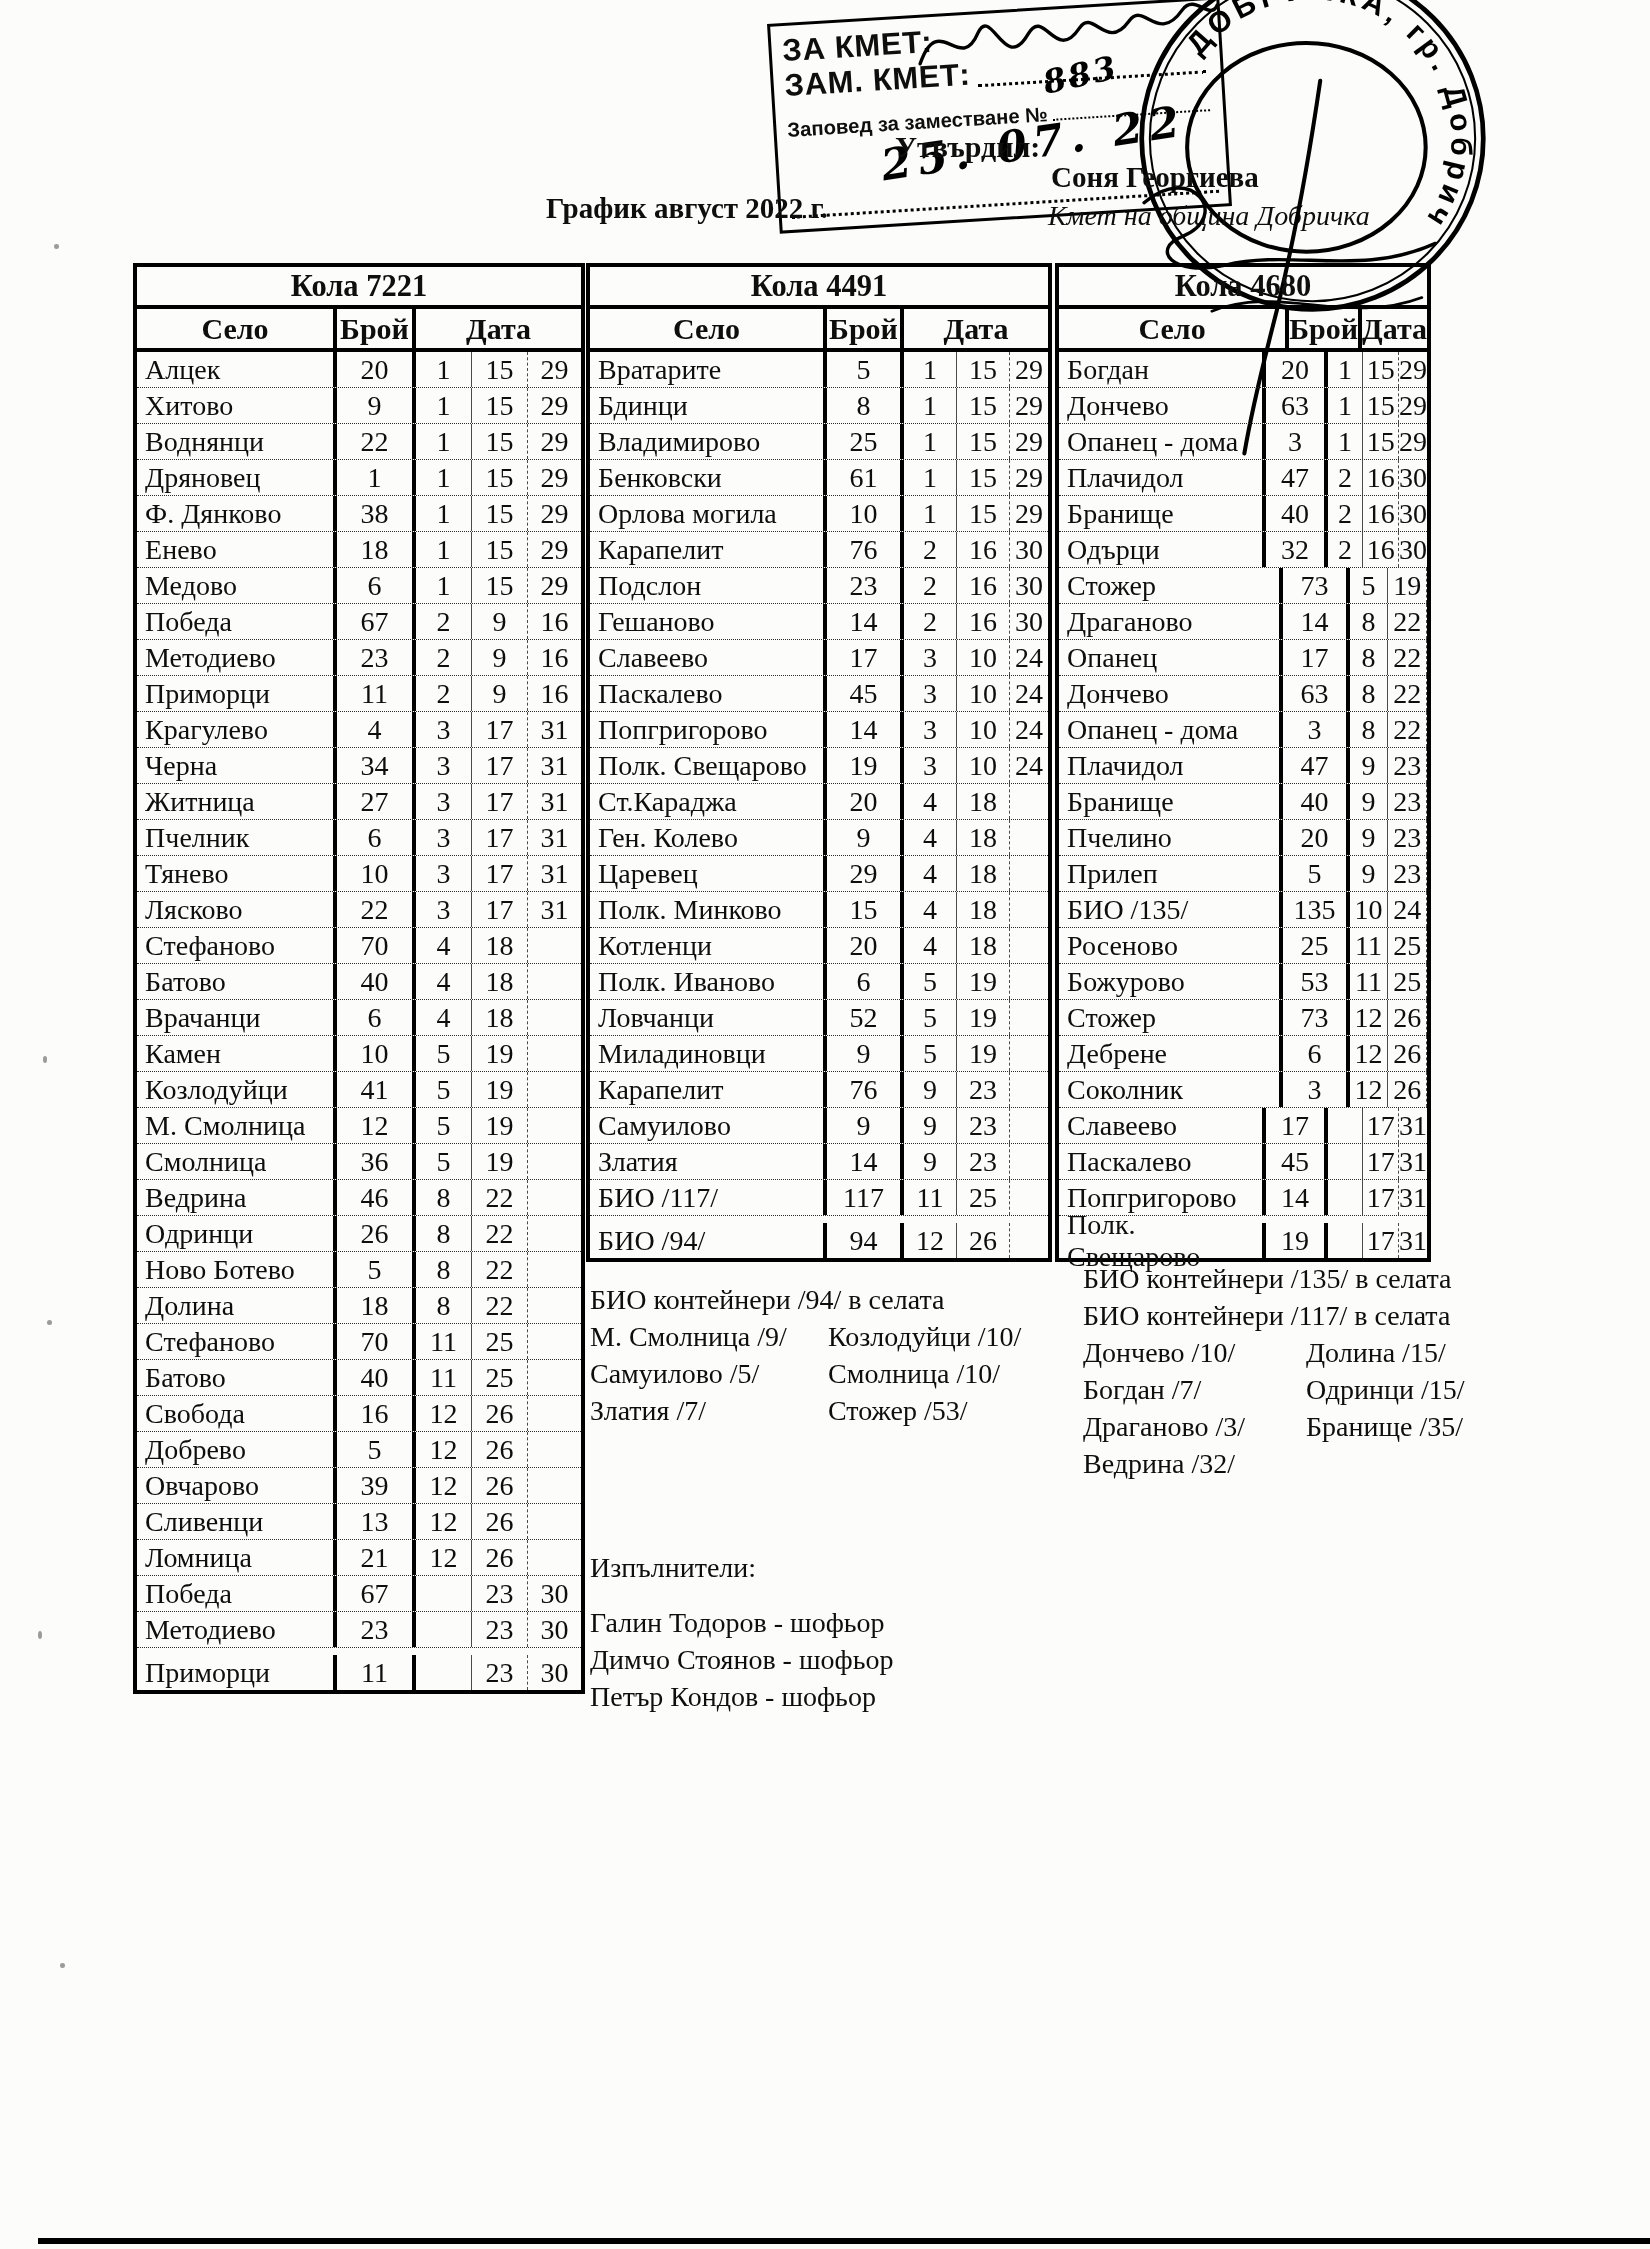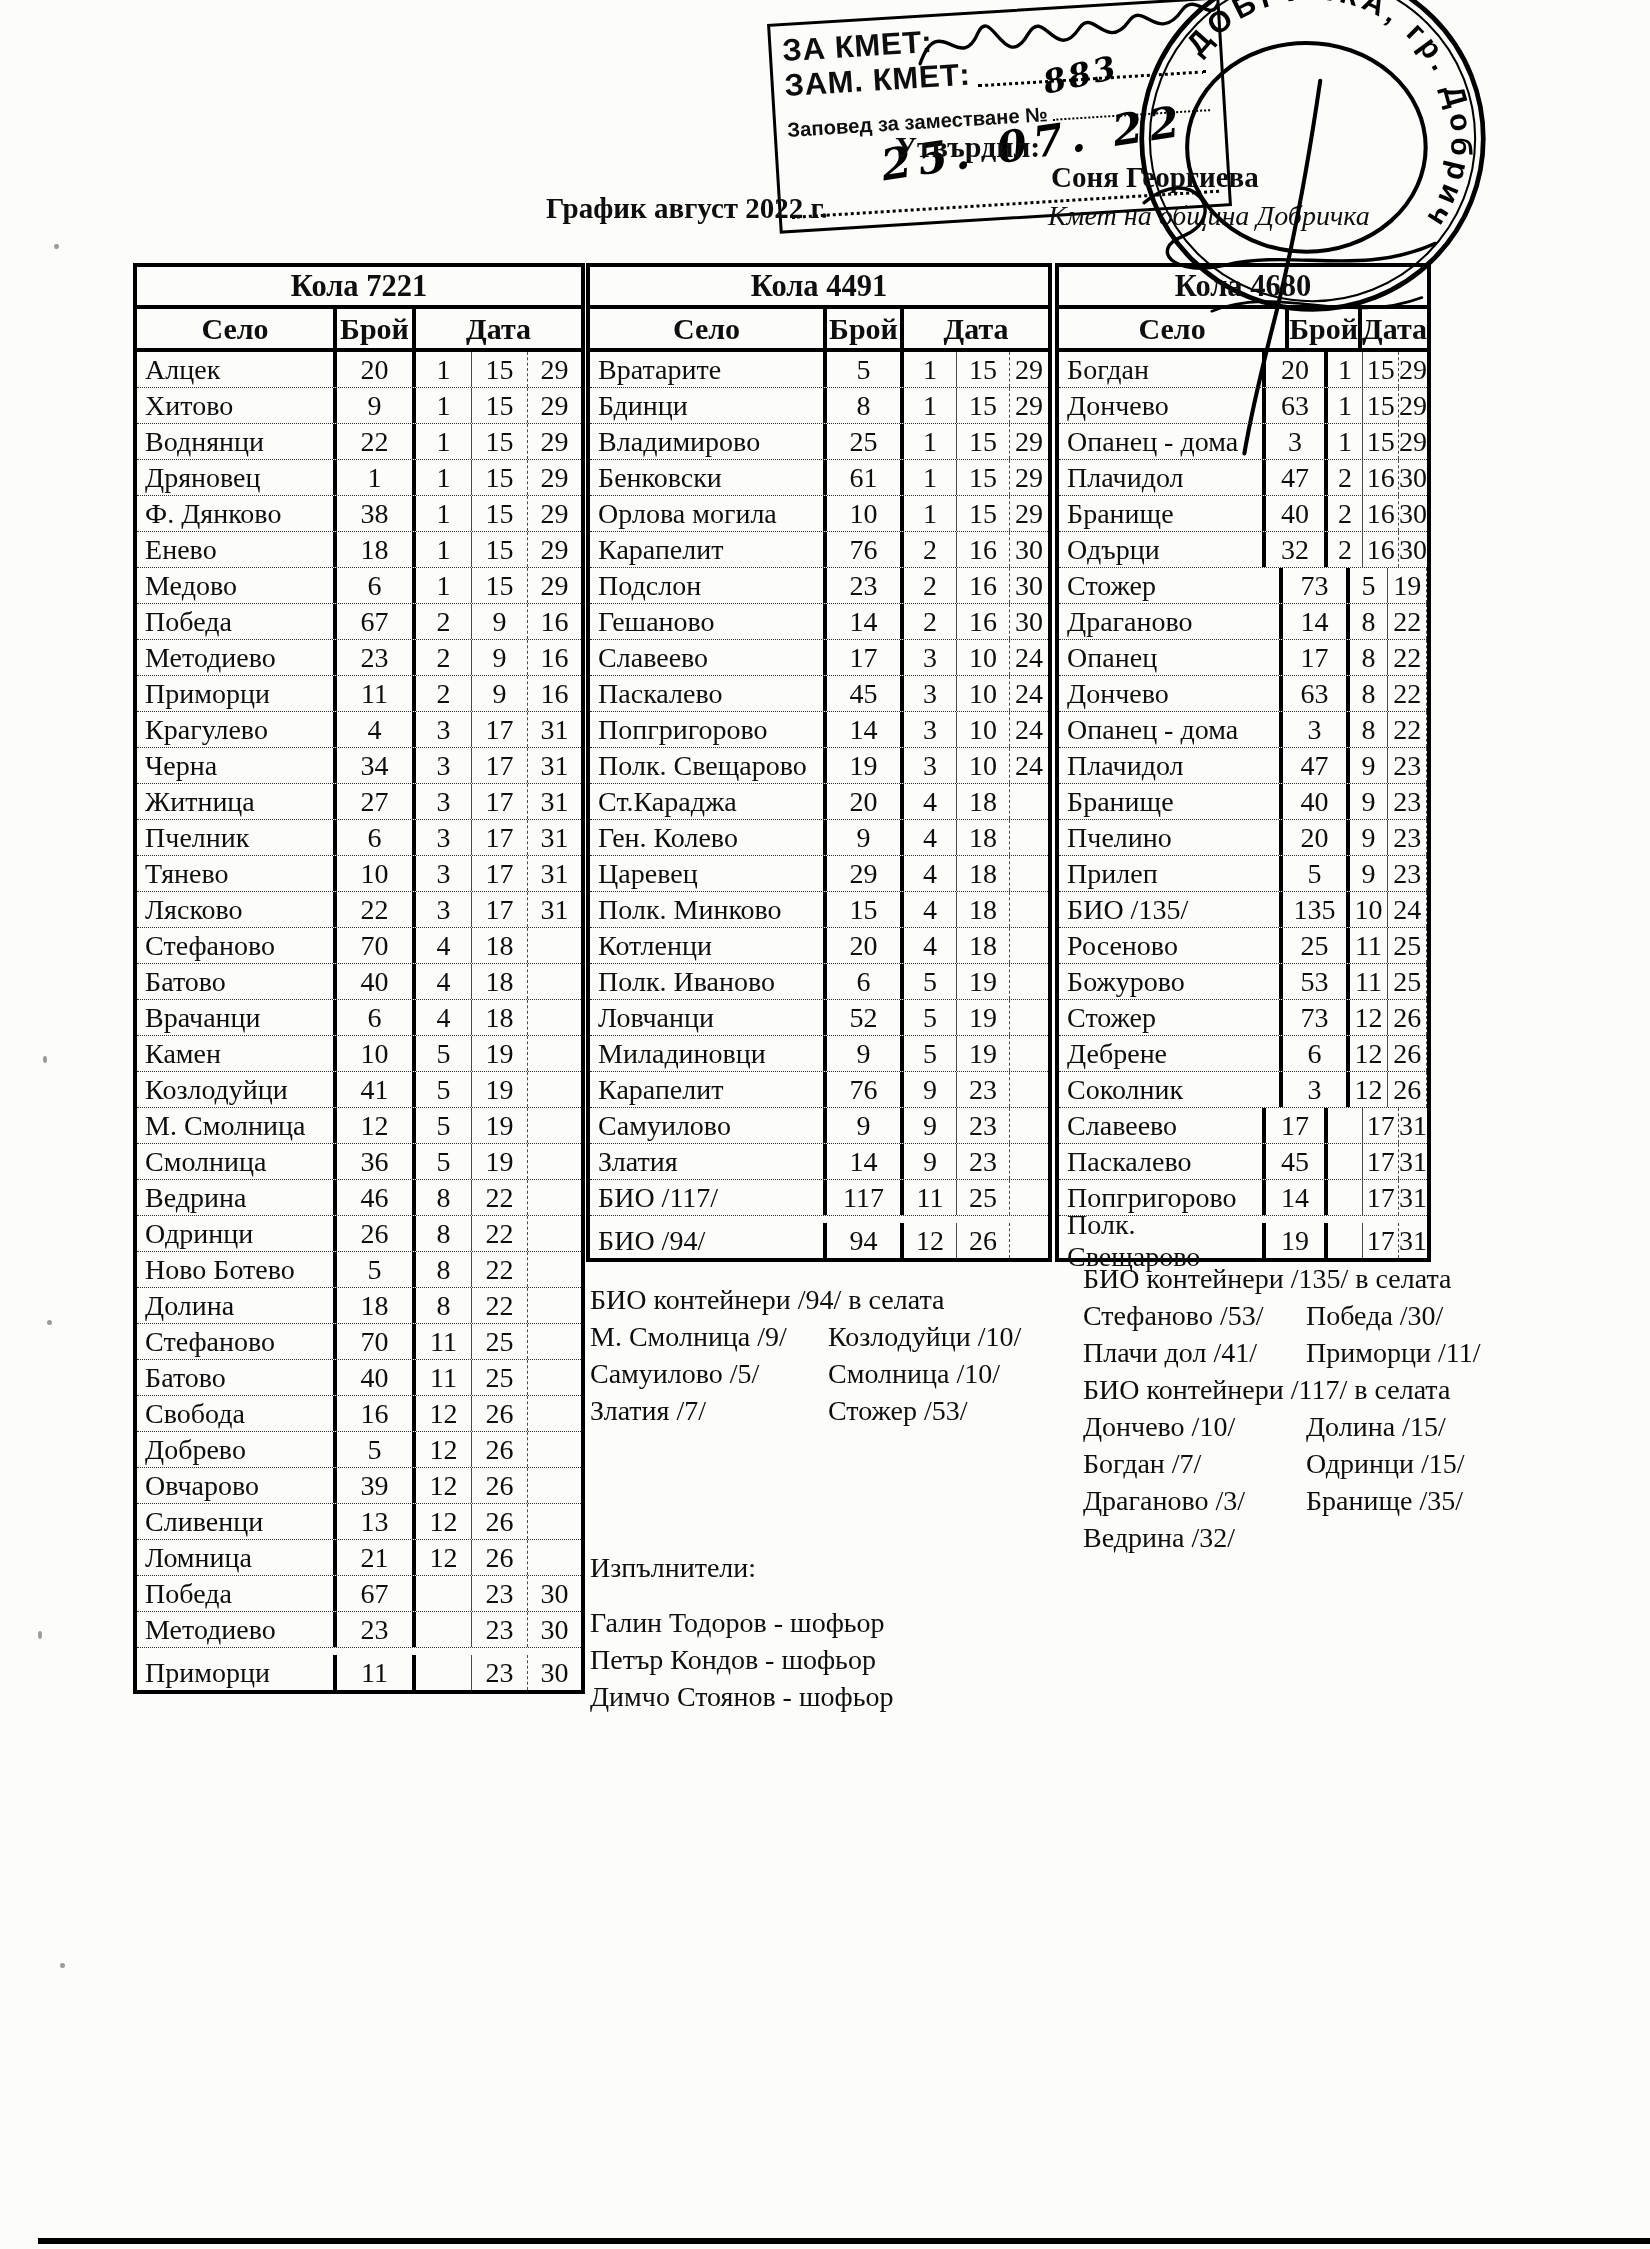--- a/index.html
+++ b/index.html
@@ -759,30 +759,20 @@
         </div>
         <div class="note-pair">
           <span class="note-left">Златия /7/</span>
           <span>Стожер /53/</span>
         </div>
       </div>
   </div>
 
   <div class="notes" style="left:1083px;top:1260px;width:460px;--lw:223px;">
     <div class="note-heading">БИО контейнери /135/ в селата</div>
-    <div class="note-pairs">
-        <div class="note-pair">
-          <span class="note-left">Стефаново /53/</span>
-          <span>Победа /30/</span>
-        </div>
-        <div class="note-pair">
-          <span class="note-left">Плачи дол /41/</span>
-          <span>Приморци /11/</span>
-        </div>
-      </div>
     <div class="note-heading">БИО контейнери /117/ в селата</div>
     <div class="note-pairs">
         <div class="note-pair">
           <span class="note-left">Дончево /10/</span>
           <span>Долина /15/</span>
         </div>
         <div class="note-pair">
           <span class="note-left">Богдан /7/</span>
           <span>Одринци /15/</span>
         </div>
@@ -794,22 +784,22 @@
           <span class="note-left">Ведрина /32/</span>
           <span></span>
         </div>
       </div>
   </div>
 
   <div class="notes executors" style="left:590px;top:1549px;width:458px;">
     <div class="note-heading">Изпълнители:</div>
     <div class="exec-items">
         <div style="height: 37px;">Галин Тодоров - шофьор</div>
+        <div style="height: 37px;">Димчо Стоянов - шофьор</div>
         <div style="height: 37px;">Петър Кондов - шофьор</div>
-        <div style="height: 37px;">Димчо Стоянов - шофьор</div>
       </div>
   </div>
 
   <div class="bottom-line"></div>
   <div class="speck" style="left:54px;top:244px;width:4.7px;height:4.7px;"></div>
   <div class="speck" style="left:43px;top:1056px;width:4.1px;height:6.8px;"></div>
   <div class="speck" style="left:47px;top:1320px;width:5.4px;height:5.4px;"></div>
   <div class="speck" style="left:38px;top:1631px;width:4.1px;height:8.1px;"></div>
   <div class="speck" style="left:60px;top:1963px;width:4.7px;height:4.7px;"></div>
 

